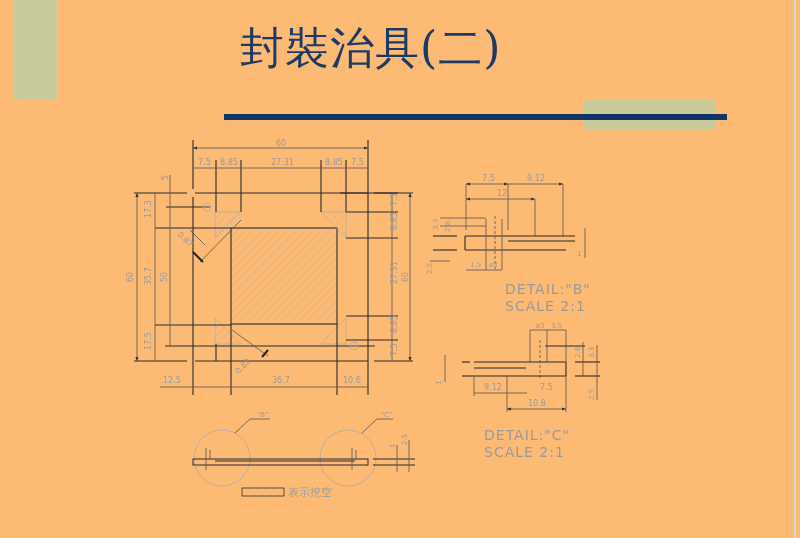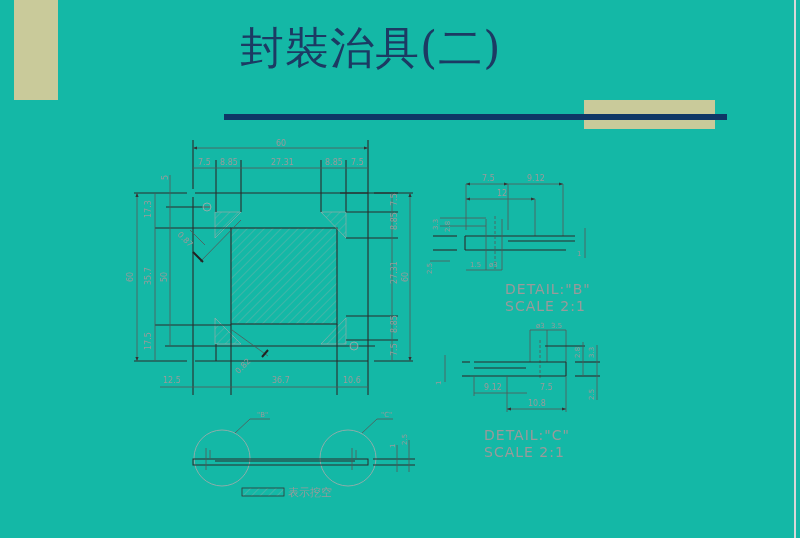--- a/index.html
+++ b/index.html
@@ -2,21 +2,21 @@
 <html><head>
 <meta charset="utf-8">
 <style>
   html, body { margin: 0; padding: 0; }
   body {
     width: 800px; height: 538px; overflow: hidden;
     background: #ffffff;
     position: relative;
     font-family: "DejaVu Sans", sans-serif;
   }
-  .slide { position: absolute; left: 0; top: 0; width: 800px; height: 538px; background: #14b8a6; }
+  .slide { position: absolute; left: 0; top: 0; width: 800px; height: 538px; background: #fdba74; }
   .accent-left {
     position: absolute; left: 14px; top: 0; width: 44px; height: 100px;
     background: #c9ca9a;
   }
   .title {
     position: absolute; left: 240px; top: 18px; width: 320px; height: 60px;
     font-family: "DejaVu Serif", serif;
     font-size: 44px; line-height: 60px; color: #1c3a63;
     letter-spacing: 1px; white-space: nowrap;
   }

